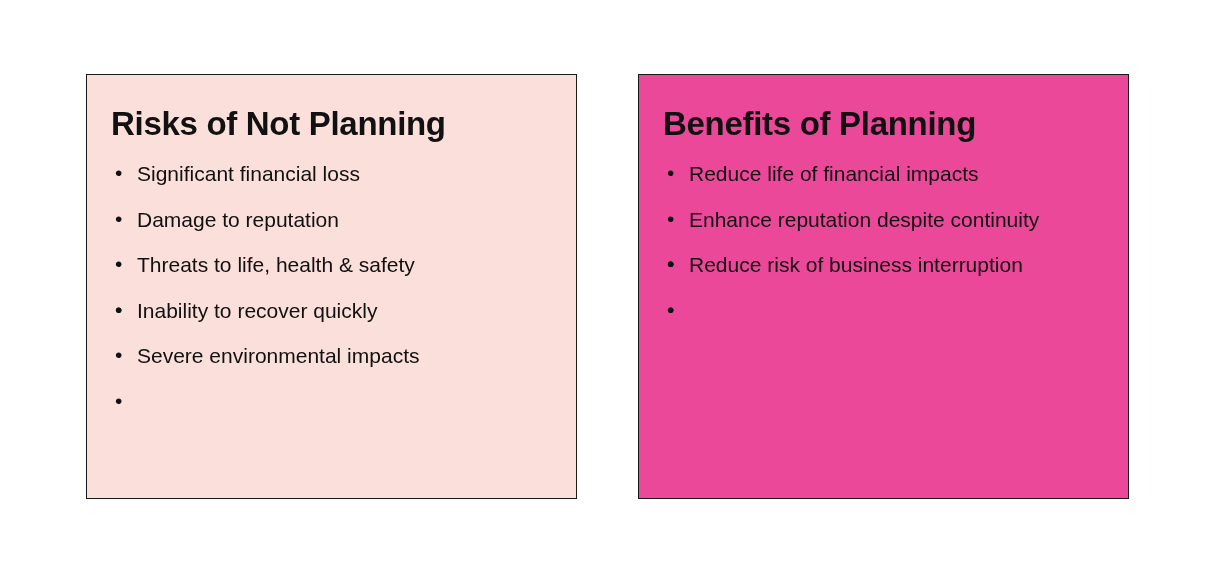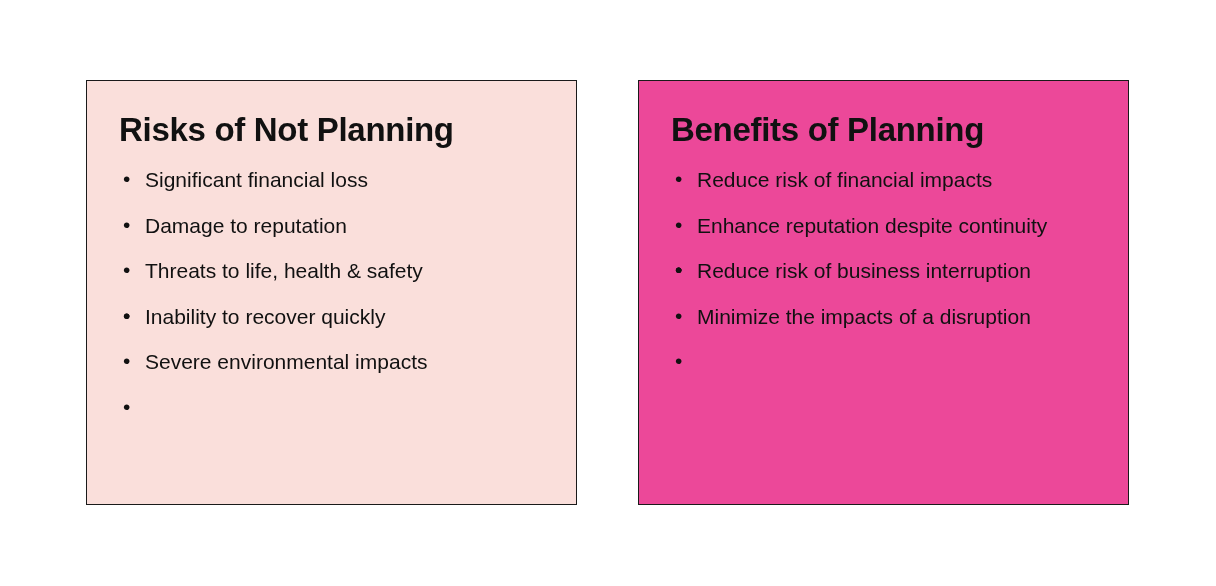--- a/index.html
+++ b/index.html
@@ -13,26 +13,26 @@
     font-family: "Liberation Sans", sans-serif;
     overflow: hidden;
   }
   .canvas {
     position: relative;
     width: 1216px;
     height: 586px;
   }
   .panel {
     position: absolute;
-    top: 80px;
+    top: 74px;
     width: 491px;
     height: 425px;
     box-sizing: border-box;
     border: 1px solid #1a1a1a;
-    padding: 30px 28px 0 32px;
+    padding: 30px 28px 0 24px;
   }
   .panel-risks {
     left: 86px;
     background: #fadfdb;
   }
   .panel-benefits {
     left: 638px;
     background: #ec4899;
   }
   .panel-title {
@@ -82,23 +82,23 @@
       <li><span class="bullet">•</span></li>
       <li><span class="bullet">•</span><span>Inability to recover quickly</span></li>
       <li><span class="bullet">•</span><span>Severe environmental impacts</span></li>
       <li><span class="bullet">•</span></li>
     </ul>
   </section>
 
   <section class="panel panel-benefits">
     <h2 class="panel-title">Benefits of Planning</h2>
     <ul class="panel-list">
-      <li><span class="bullet">•</span><span>Reduce risk of financial impacts</span></li>
+      <li><span class="bullet">•</span><span>Reduce life of financial impacts</span></li>
       <li><span class="bullet">•</span><span>Enhance reputation despite continuity</span></li>
       <li><span class="bullet">•</span></li>
       <li><span class="bullet">•</span></li>
       <li><span class="bullet">•</span><span>Reduce risk of business interruption</span></li>
-      <li><span class="bullet">•</span><span>Minimize the impacts of a disruption</span></li>
+      <li><span class="bullet">•</span></li>
       <li><span class="bullet">•</span></li>
     </ul>
   </section>
 
 </div>
 
 </body></html>

